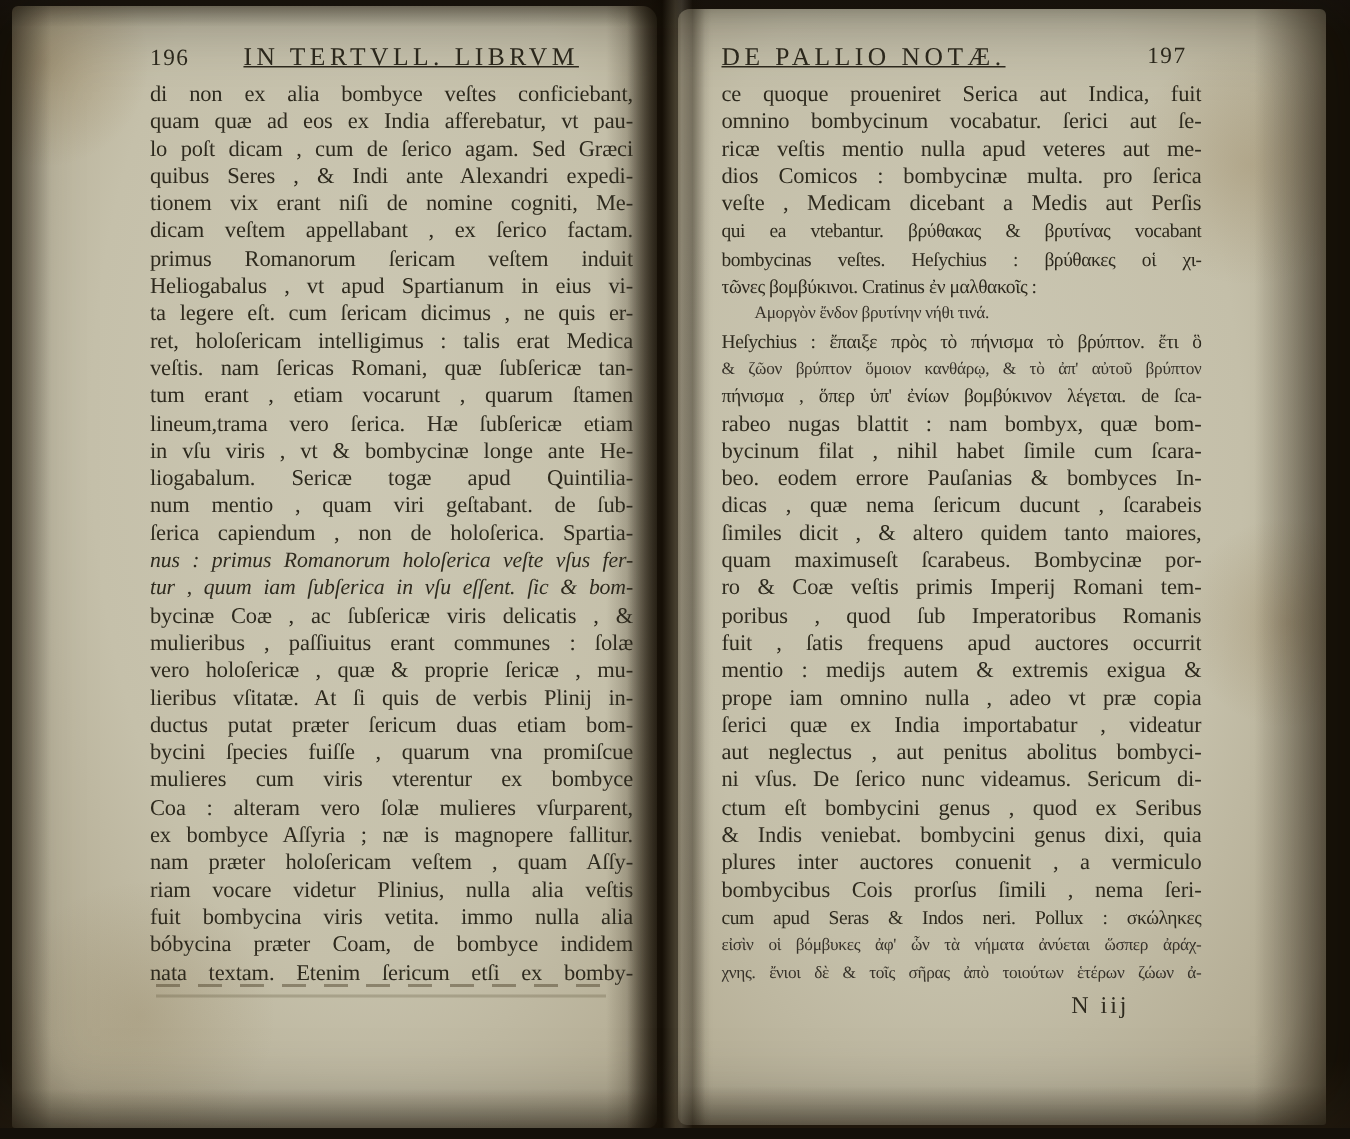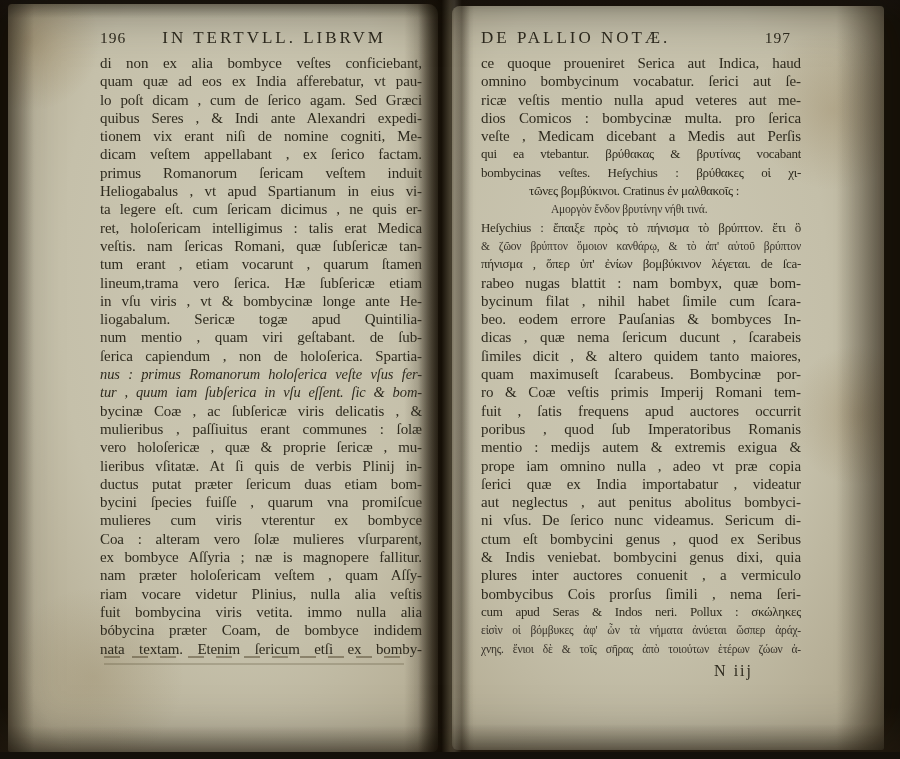--- a/index.html
+++ b/index.html
@@ -50,33 +50,33 @@
         rgba(25,18,8,0) 100%);
   }
   .vignette{
     position:absolute; inset:0; z-index:9; pointer-events:none;
     box-shadow: inset 0 0 55px rgba(10,7,3,.55);
   }
   .hdr{ display:flex; align-items:baseline; position:relative; }
   .left .hdr{ margin:24px 16px 0 92px; width:322px; }
   .right .hdr{ margin:22px 0 0 29px; width:320px; }
   .pageno{ font-size:15.5px; letter-spacing:1px; }
-  .running{ font-size:17px; letter-spacing:3px; }
+  .running{ font-size:17px; letter-spacing:3px;text-decoration:underline; }
   .left .running{ flex:1; text-align:center; }
   .right .pageno{ position:absolute; right:10px; top:1px;font-family:Liberation Serif, serif; }
   .body{ margin-left:92px; margin-top:6px; width:322px; }
   .right .body{ margin-left:29px; width:320px; }
   .tline{
     height:18.3px; line-height:18.3px; overflow:hidden;
     font-size:15px; letter-spacing:-0.1px;
     text-align:justify; text-align-last:justify; text-justify:inter-word;
     color:#2e2a1e;
   }
   .tline.it{ font-style:italic; font-size:14.5px; }
-  .tline.nj{ text-align:left; text-align-last:left;margin-left:48px; }
+  .tline.nj{ text-align:left; text-align-last:left; }
   .tline.ind{ padding-left:22px; }
   .tline.sm{ font-size:13px; letter-spacing:-0.3px; }
   .tline.grk{ font-size:11.5px; letter-spacing:-0.2px; color:#37322a; }
   .tline.sig{ text-align:center; text-align-last:right; padding-right:48px;
               font-size:16px; letter-spacing:2px; height:22px; line-height:22px; margin-top:2px;}
   .bleed{
     position:absolute; left:96px; top:652px; width:300px; height:2px; z-index:2;
     background:repeating-linear-gradient(90deg, rgba(70,58,34,.45) 0 16px, rgba(70,58,34,0) 16px 28px);
     box-shadow:0 7px 0 rgba(70,58,34,.22);
   }
@@ -128,41 +128,41 @@
       </div>
     <div class="bleed"></div>
   </div>
 
   <div class="page right">
     <div class="hdr">
       <span class="running">DE PALLIO NOTÆ.</span>
       <span class="pageno">197</span>
     </div>
     <div class="body">
-        <div class="tline">ce quoque proueniret Serica aut Indica, haud</div>
+        <div class="tline">ce quoque proueniret Serica aut Indica, fuit</div>
         <div class="tline">omnino bombycinum vocabatur. ſerici aut ſe-</div>
         <div class="tline">ricæ veſtis mentio nulla apud veteres aut me-</div>
         <div class="tline">dios Comicos : bombycinæ multa. pro ſerica</div>
         <div class="tline">veſte , Medicam dicebant a Medis aut Perſis</div>
         <div class="tline sm">qui ea vtebantur. βρύθακας &amp; βρυτίνας vocabant</div>
         <div class="tline sm">bombycinas veſtes. Heſychius : βρύθακες οἱ χι-</div>
         <div class="tline sm nj">τῶνες βομβύκινοι. Cratinus ἐν μαλθακοῖς :</div>
         <div class="tline ind grk nj">Αμοργὸν ἔνδον βρυτίνην νήθι τινά.</div>
         <div class="tline sm">Heſychius : ἔπαιξε πρὸς τὸ πήνισμα τὸ βρύπτον. ἔτι ὃ</div>
         <div class="tline grk">&amp; ζῶον βρύπτον ὅμοιον κανθάρῳ, &amp; τὸ ἀπ' αὐτοῦ βρύπτον</div>
         <div class="tline sm">πήνισμα , ὅπερ ὑπ' ἐνίων βομβύκινον λέγεται. de ſca-</div>
         <div class="tline">rabeo nugas blattit : nam bombyx, quæ bom-</div>
         <div class="tline">bycinum filat , nihil habet ſimile cum ſcara-</div>
         <div class="tline">beo. eodem errore Pauſanias &amp; bombyces In-</div>
         <div class="tline">dicas , quæ nema ſericum ducunt , ſcarabeis</div>
         <div class="tline">ſimiles dicit , &amp; altero quidem tanto maiores,</div>
         <div class="tline">quam maximuseſt ſcarabeus. Bombycinæ por-</div>
         <div class="tline">ro &amp; Coæ veſtis primis Imperij Romani tem-</div>
+        <div class="tline">poribus , quod ſub Imperatoribus Romanis</div>
         <div class="tline">fuit , ſatis frequens apud auctores occurrit</div>
-        <div class="tline">poribus , quod ſub Imperatoribus Romanis</div>
         <div class="tline">mentio : medijs autem &amp; extremis exigua &amp;</div>
         <div class="tline">prope iam omnino nulla , adeo vt præ copia</div>
         <div class="tline">ſerici quæ ex India importabatur , videatur</div>
         <div class="tline">aut neglectus , aut penitus abolitus bombyci-</div>
         <div class="tline">ni vſus. De ſerico nunc videamus. Sericum di-</div>
         <div class="tline">ctum eſt bombycini genus , quod ex Seribus</div>
         <div class="tline">&amp; Indis veniebat. bombycini genus dixi, quia</div>
         <div class="tline">plures inter auctores conuenit , a vermiculo</div>
         <div class="tline">bombycibus Cois prorſus ſimili , nema ſeri-</div>
         <div class="tline sm">cum apud Seras &amp; Indos neri. Pollux : σκώληκες</div>

